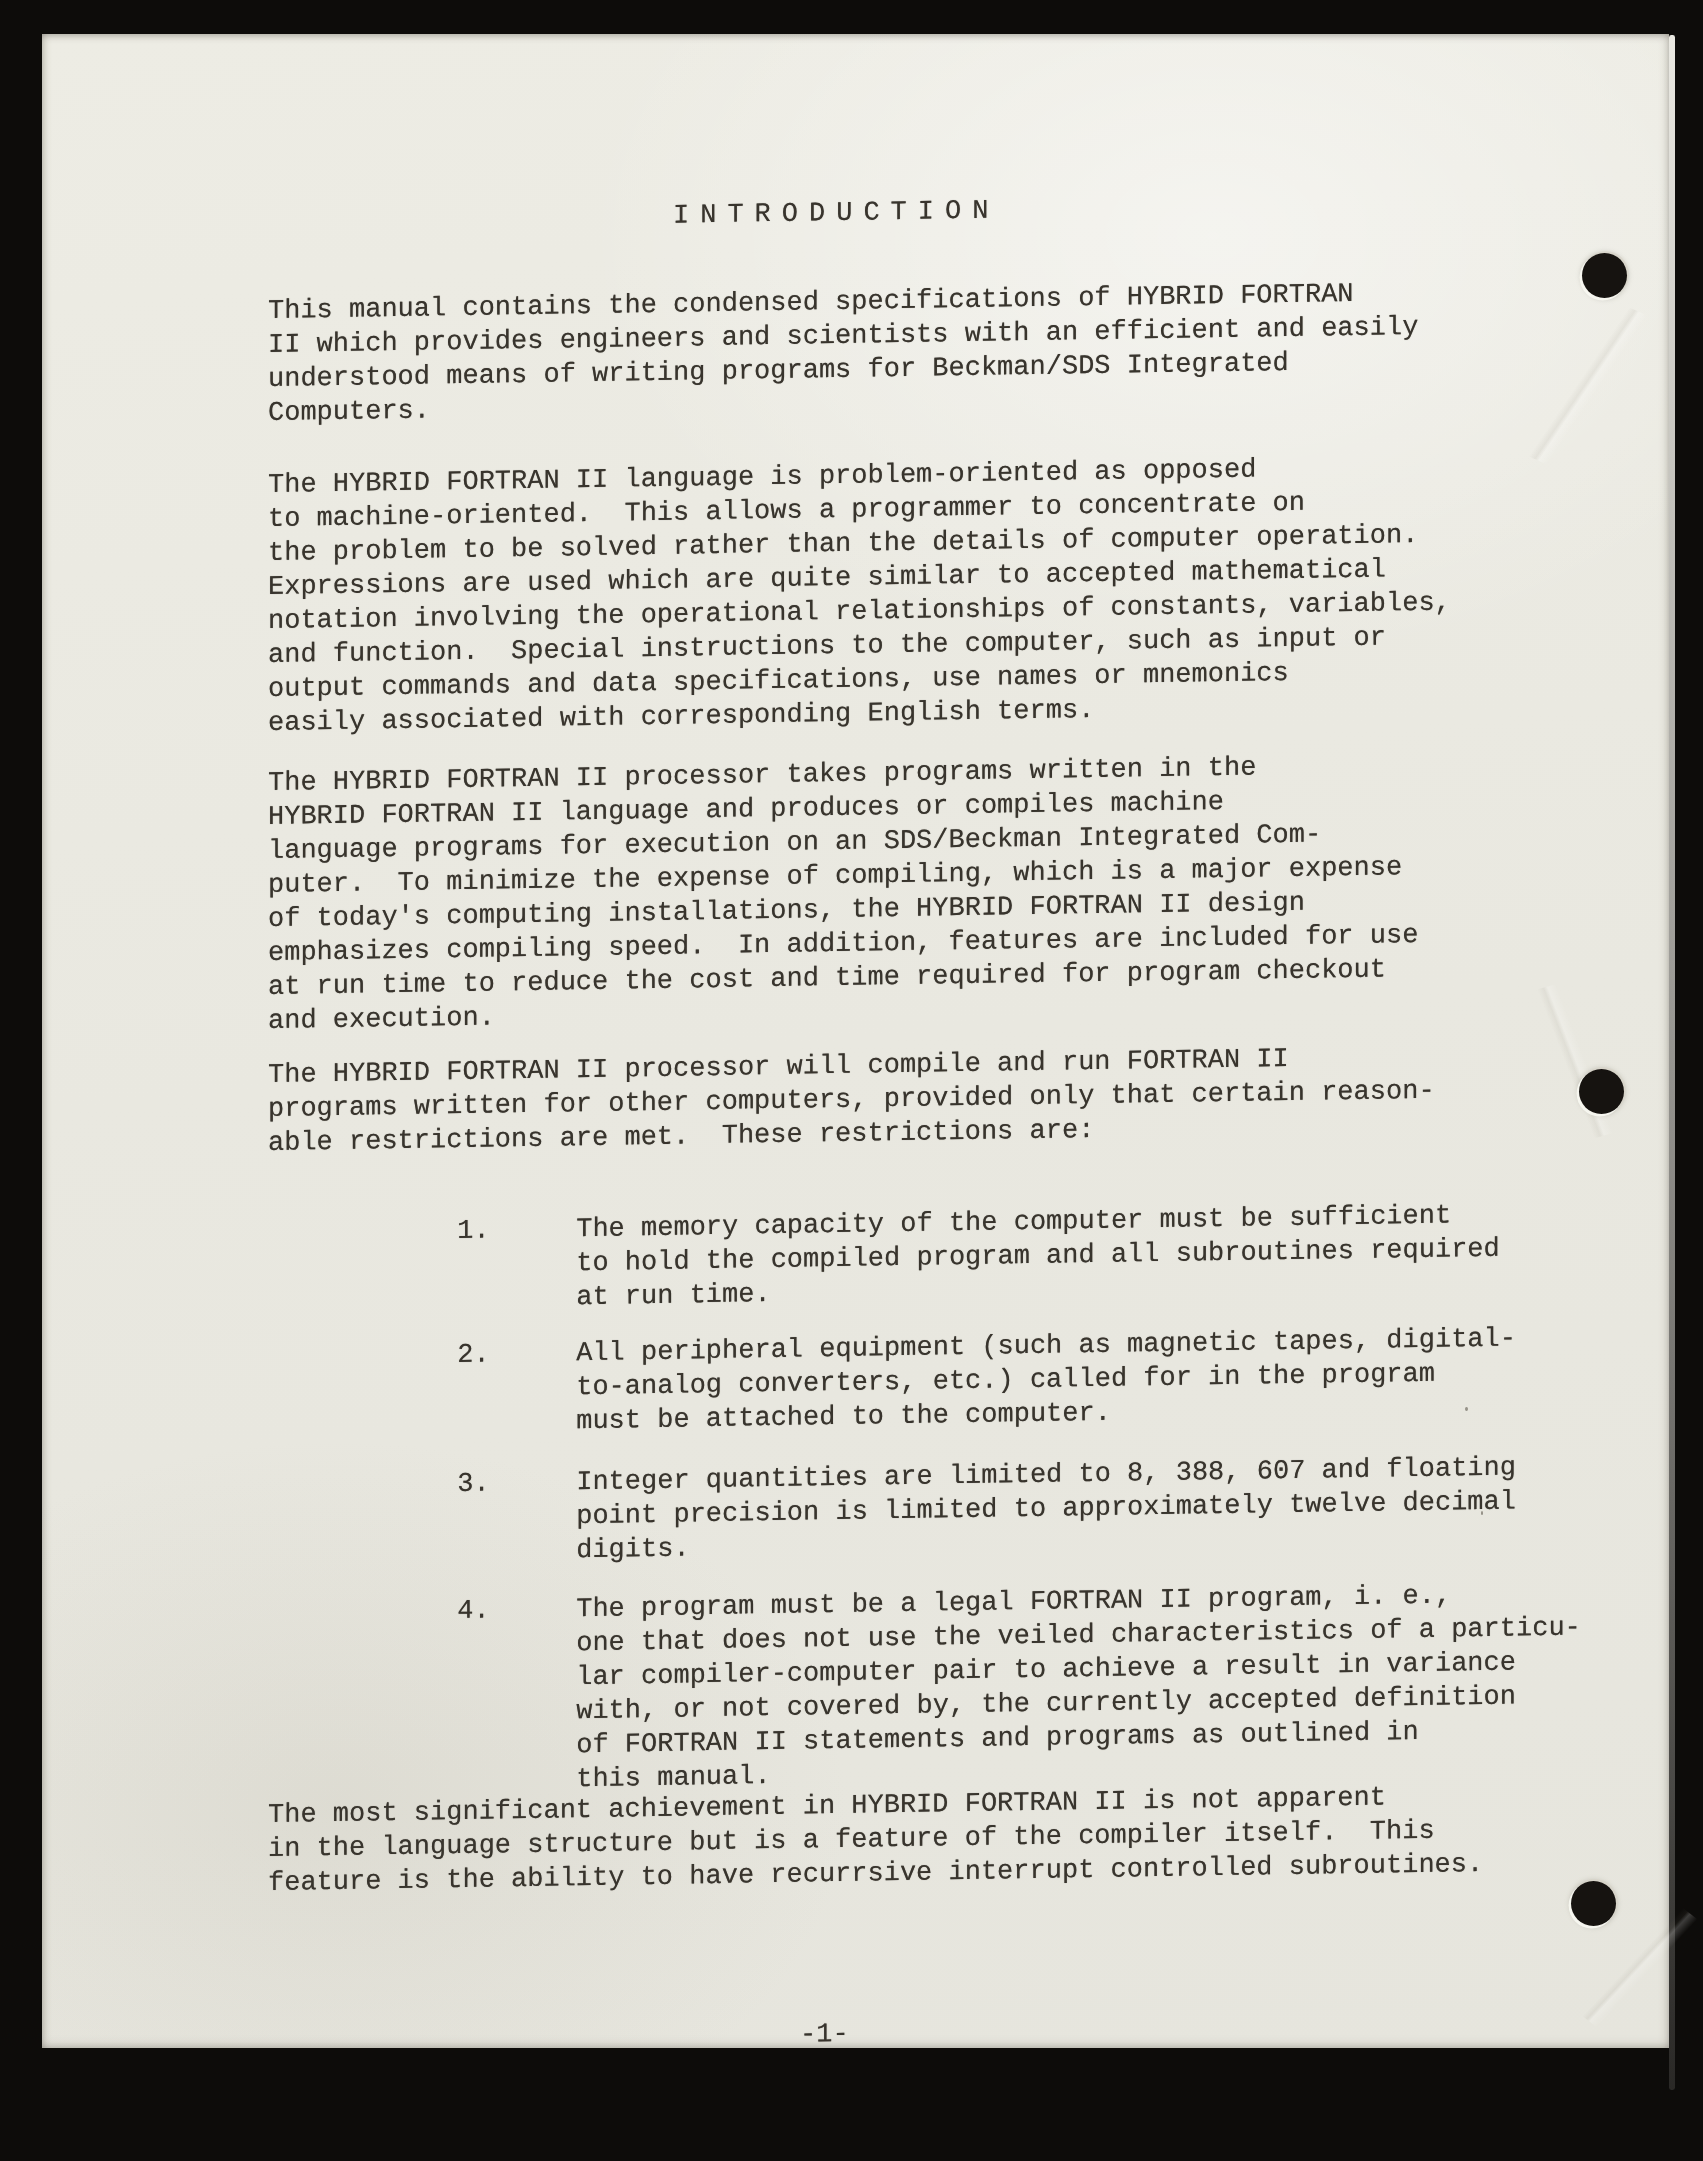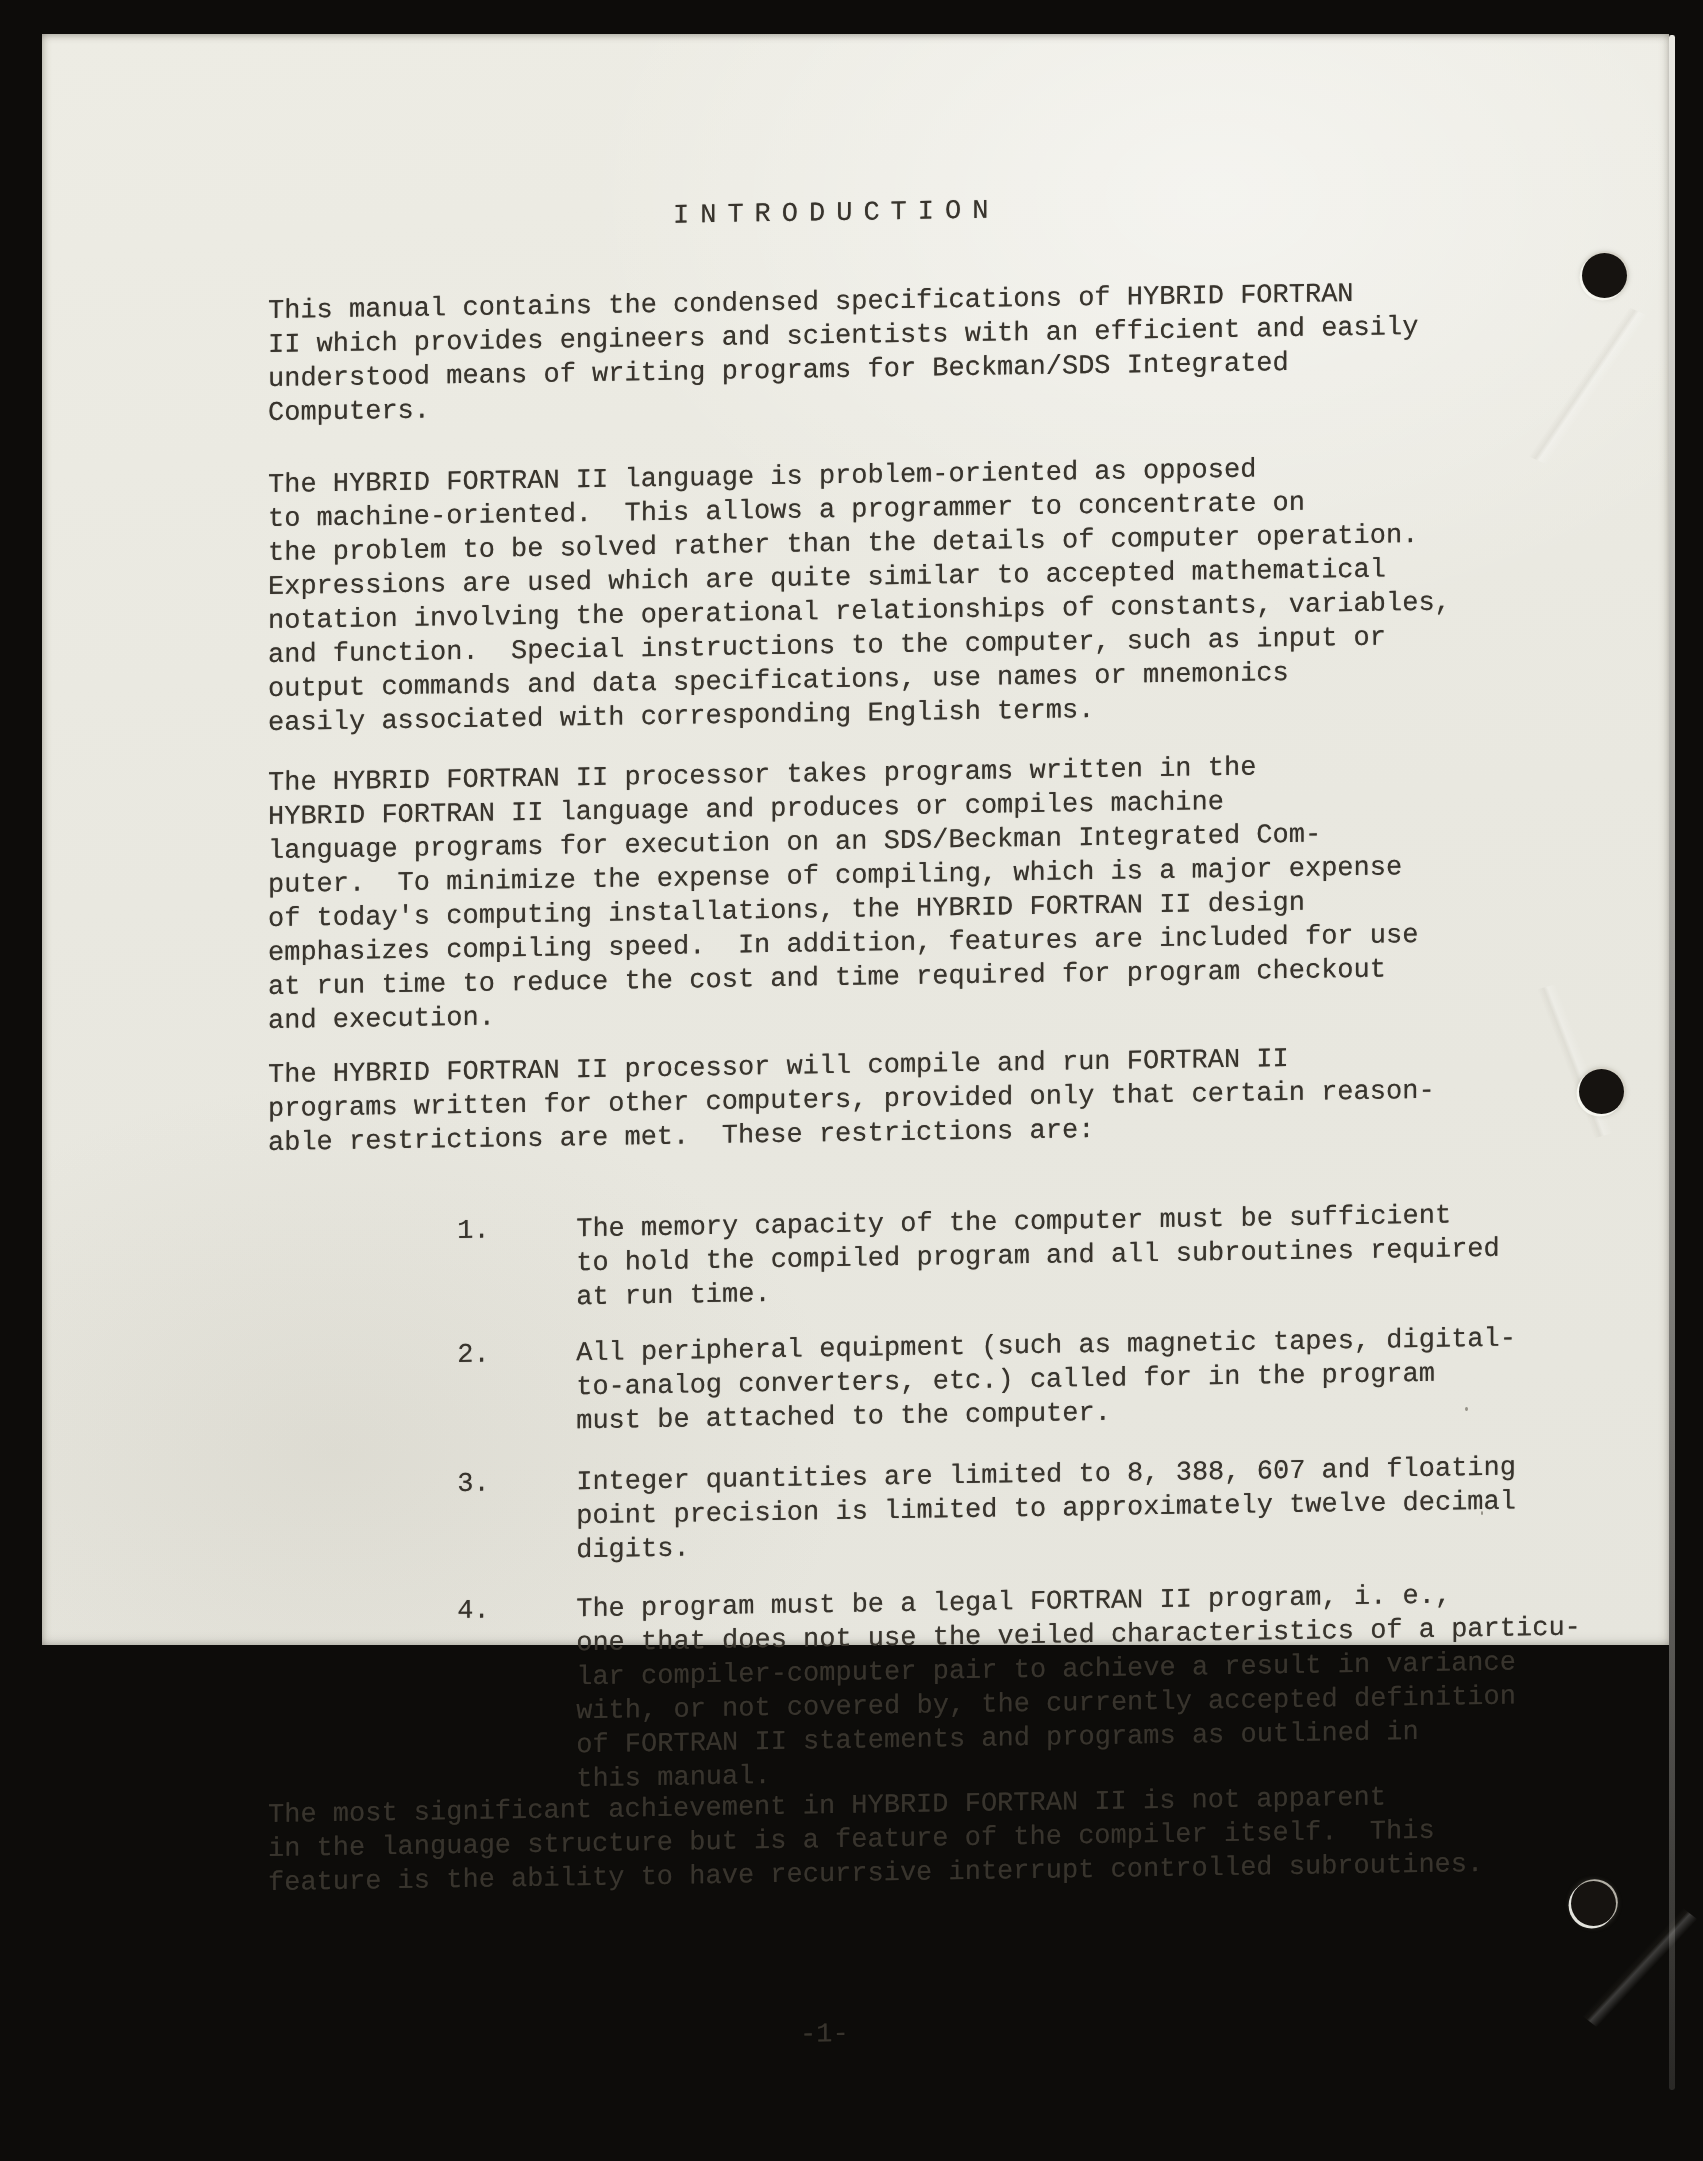--- a/index.html
+++ b/index.html
@@ -13,21 +13,21 @@
     height: 2161px;
     overflow: hidden;
     font-family: "Liberation Mono", "DejaVu Sans Mono", monospace;
   }
   
   .page {
     position: absolute;
     left: 42px;
     top: 34px;
     width: 1627px;
-    height: 1611px;
+    height: 2014px;
     background:
       radial-gradient(979px 673px at 72% 10%, rgba(255,255,255,0.45), rgba(255,255,255,0) 65%),
       radial-gradient(856px 612px at 18% 88%, rgba(186,182,168,0.22), rgba(186,182,168,0) 60%),
       linear-gradient(175deg, #edece4 0%, #e9e8e0 50%, #e6e5dd 100%);
     box-shadow:
       inset 4.3px 0 9.8px -4.3px rgba(90,85,75,0.38),
       inset -5.5px 0 11px -5.5px rgba(90,85,75,0.32),
       inset 0 5.5px 9.8px -5.5px rgba(60,58,50,0.42),
       inset 0 -6.7px 12.2px -6.7px rgba(90,85,75,0.35);
   }

